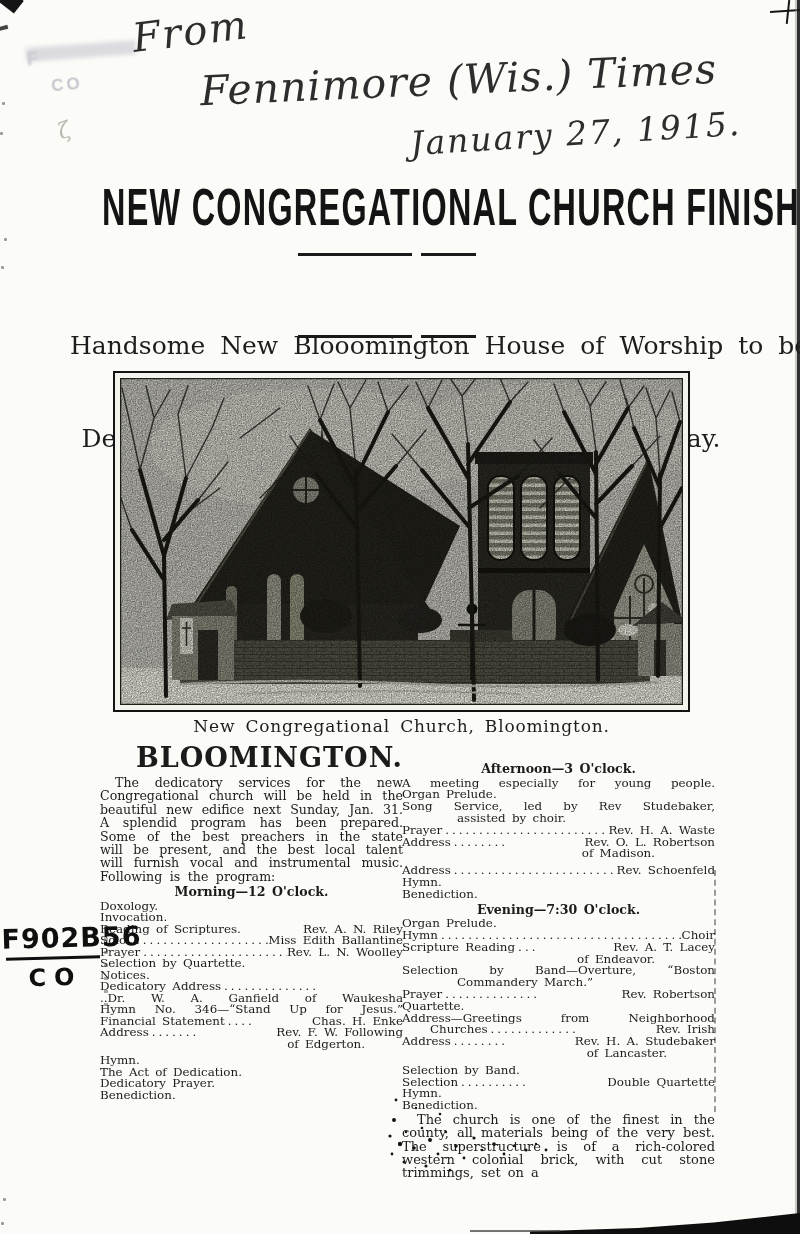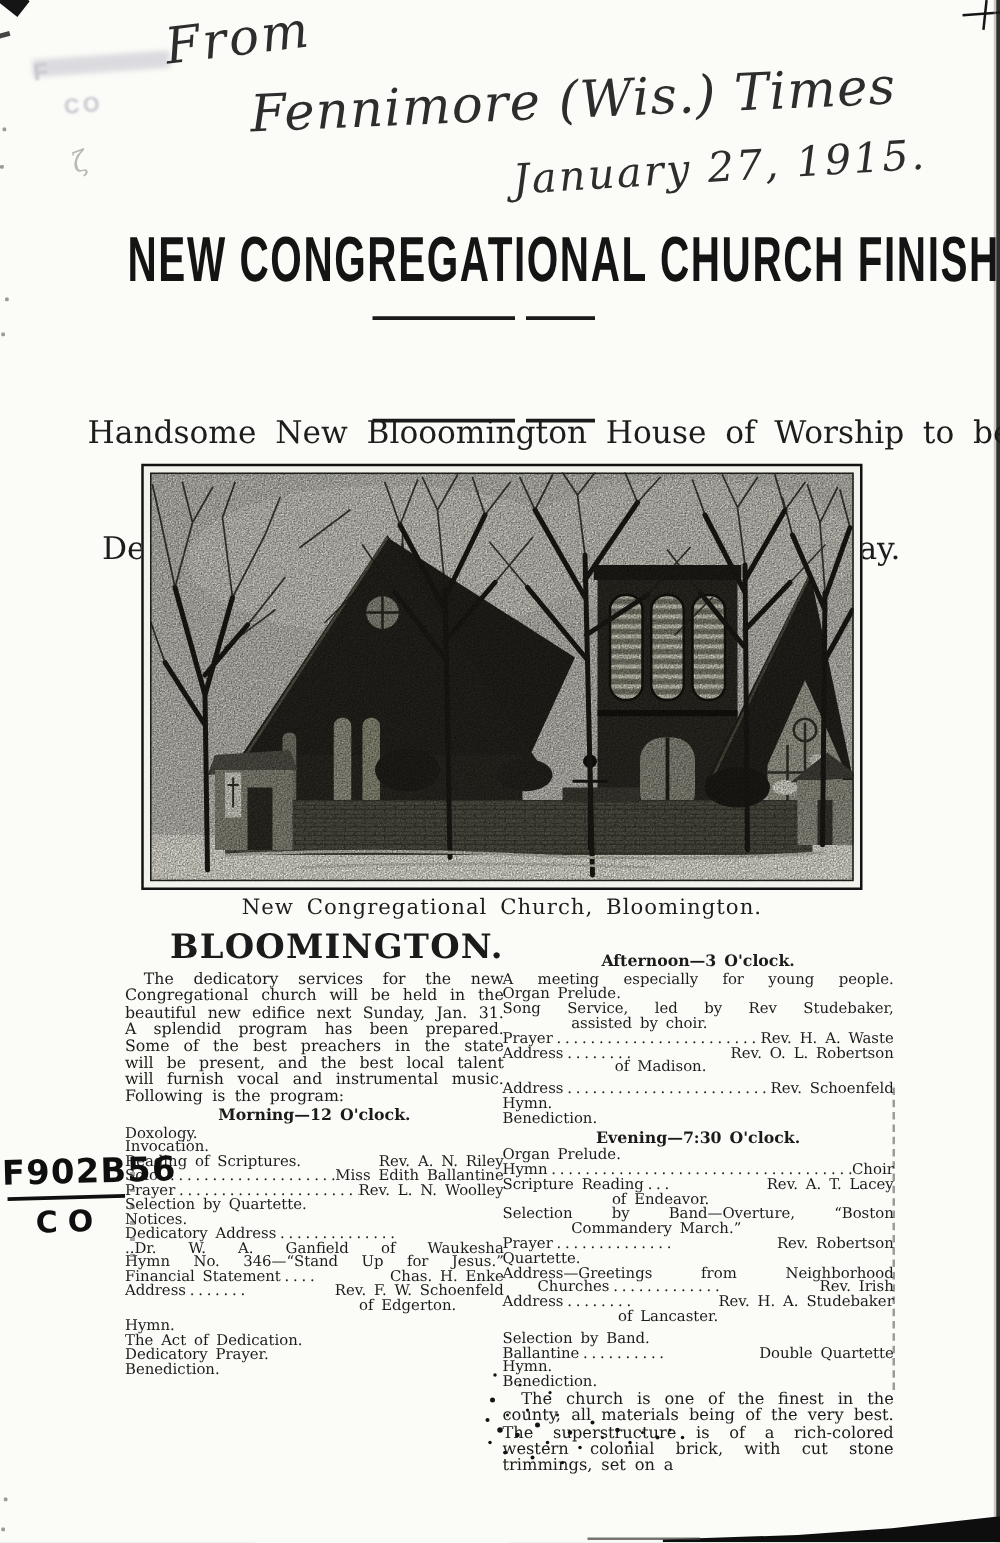--- a/index.html
+++ b/index.html
@@ -62,21 +62,21 @@
   .byline{text-align:center;font-size:15px;font-weight:bold;margin-top:11px;word-spacing:3px;}
   .para{font-size:12.6px;line-height:13.4px;text-align:justify;word-spacing:3.5px;margin-top:5px;text-indent:15px;}
   .prog-head{text-align:center;font-weight:bold;font-size:12.6px;margin:3px 0 2px;word-spacing:2px;}
   .pline{font-size:11.9px;line-height:11.5px;word-spacing:2.5px;}
   .col-right .pline{line-height:11.8px;}
   .flexline{display:flex;align-items:baseline;}
   .fl-d{flex:1;min-width:0;overflow:hidden;white-space:nowrap;letter-spacing:3px;padding:0 3px;}
   .fl-r{white-space:nowrap;}
   .just{text-align:justify;text-align-last:justify;}
   .cont-right{text-align:right;padding-right:38px;}
-  .cont-right2{text-align:center;padding-right:60px;}
+  .cont-right2{text-align:right;padding-right:60px;}
   .ind{padding-left:55px;}
   .ind2{padding-left:28px;}
   .gap{margin-top:5px;}
   .closing{font-size:13px;line-height:13.3px;text-align:justify;word-spacing:3px;text-indent:15px;margin-top:1px;}
 
   
   .call-number{left:2px;top:922px;font-family:"DejaVu Sans",sans-serif;color:#0f0f0f;transform:rotate(-1.5deg);}
   .cn-code{font-size:27px;font-weight:bold;letter-spacing:1px;}
   .cn-line{width:94px;height:3px;background:#0f0f0f;margin:3px 0 4px 4px;}
   .cn-co{font-size:24px;font-weight:bold;letter-spacing:8px;margin-left:26px;}
@@ -260,21 +260,21 @@
     <div class="pline just">..Dr. W. A. Ganfield of Waukesha</div>
     <div class="pline just">Hymn No. 346—“Stand Up for Jesus.”</div>
     <div class="pline flexline">
         <span class="fl-l">Financial Statement</span>
         <span class="fl-d">....</span>
         <span class="fl-r">Chas. H. Enke</span>
       </div>
     <div class="pline flexline">
         <span class="fl-l">Address</span>
         <span class="fl-d">.......</span>
-        <span class="fl-r">Rev. F. W. Schoenfeld</span>
+        <span class="fl-r">Rev. F. W. Following</span>
       </div>
     <div class="pline cont-right">of Edgerton.</div>
     <div class="pline gap">Hymn.</div>
     <div class="pline">The Act of Dedication.</div>
     <div class="pline">Dedicatory Prayer.</div>
     <div class="pline">Benediction.</div>
   </div>
 
   <div class="abs col col-right">
     <div class="prog-head" style="margin-top:0;">Afternoon—3 O'clock.</div>
@@ -328,21 +328,21 @@
         <span class="fl-r">Rev. Irish</span>
       </div>
     <div class="pline flexline">
         <span class="fl-l">Address</span>
         <span class="fl-d">........</span>
         <span class="fl-r">Rev. H. A. Studebaker</span>
       </div>
     <div class="pline cont-right2" style="padding-right:48px;">of Lancaster.</div>
     <div class="pline gap">Selection by Band.</div>
     <div class="pline flexline">
-        <span class="fl-l">Ballantine</span>
+        <span class="fl-l">Selection</span>
         <span class="fl-d">..........</span>
         <span class="fl-r">Double Quartette</span>
       </div>
     <div class="pline">Hymn.</div>
     <div class="pline">Benediction.</div>
     <p class="closing" style="margin:1px 0 0;">The church is one of the finest in the county, all materials being of the very best. The superstructure is of a rich-colored western colonial brick, with cut stone trimmings, set on a</p>
   </div>
 
   <div class="abs call-number">
     <div class="cn-code">F902B56</div>

